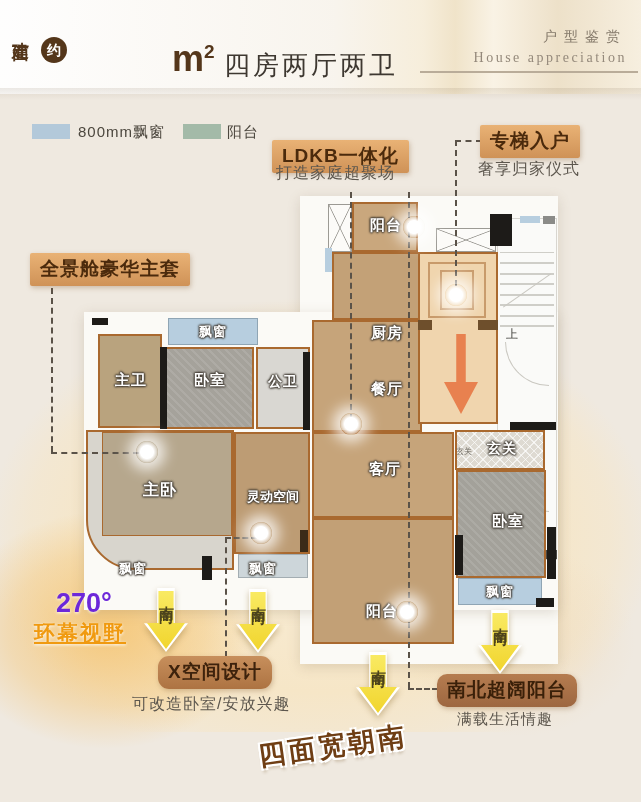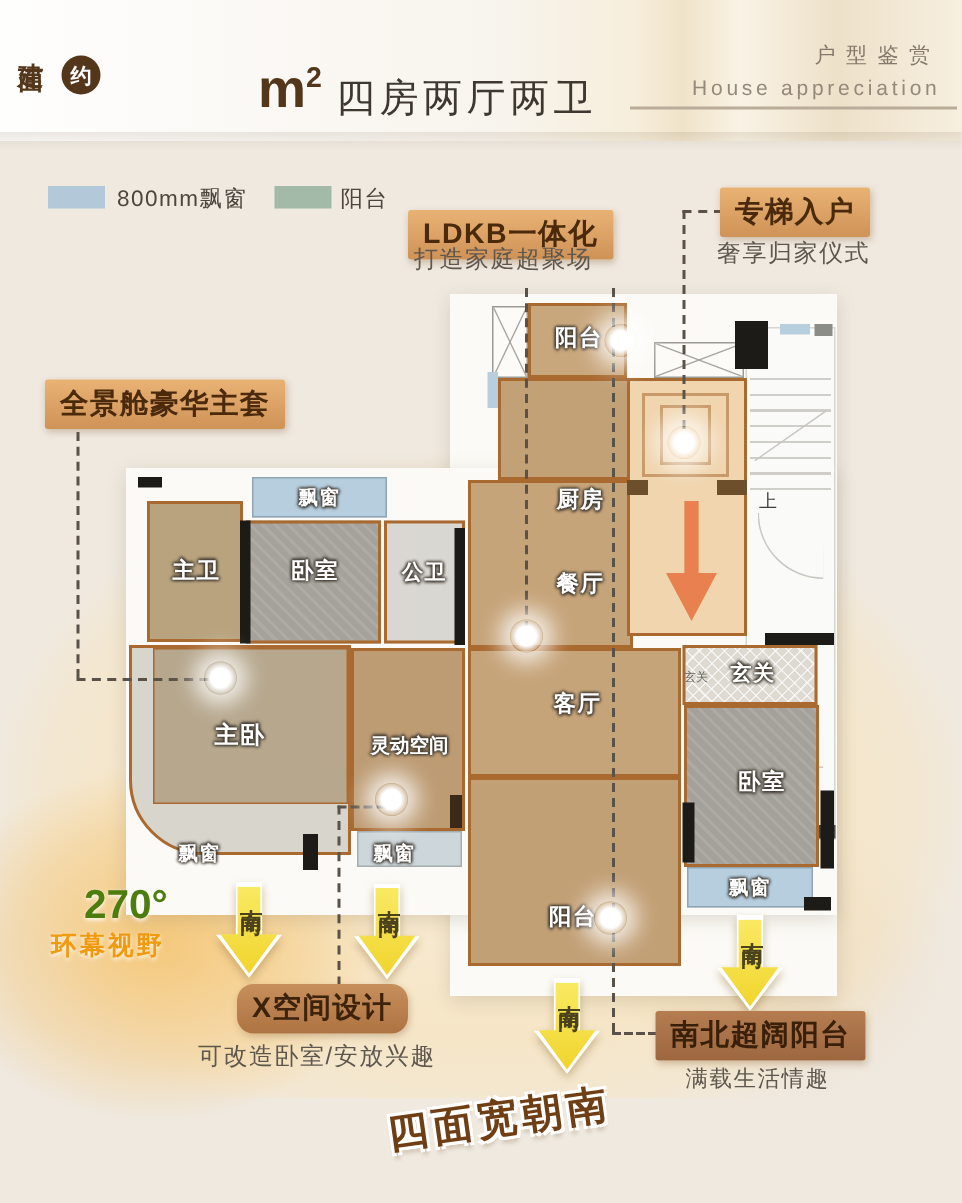--- a/index.html
+++ b/index.html
@@ -12,21 +12,21 @@
     background:linear-gradient(90deg,rgba(255,255,255,.95) 0%,rgba(252,249,243,.7) 52%,rgba(247,238,219,.95) 66%,rgba(240,227,200,.95) 71%,rgba(250,243,229,.95) 77%,rgba(237,224,199,.92) 87%,rgba(247,239,223,.95) 100%);}
   .hdr-shadow{left:0;top:88px;width:641px;height:12px;background:linear-gradient(180deg,rgba(120,100,75,.14),rgba(120,100,75,0));}
   .t-brown{color:#54361a;}
   .jm{left:10px;top:28px;width:22px;height:48px;writing-mode:vertical-rl;font-size:17px;font-weight:700;letter-spacing:4px;}
   .approx{left:41px;top:37px;width:26px;height:26px;border-radius:50%;background:#54361a;color:#fff;font-size:14px;font-weight:700;line-height:26px;text-align:center;}
   .bignum{left:68px;top:6px;font-size:70px;font-weight:800;letter-spacing:-3px;line-height:1;}
   .unit{left:172px;top:38px;font-size:36px;font-weight:800;}
   .unit sup{font-size:19px;}
   .layouttxt{left:224px;top:48px;font-size:26px;color:#3e3831;letter-spacing:3px;font-weight:500;}
   .sec-cn{right:14px;top:28px;font-size:14px;letter-spacing:7px;color:#84796a;}
-  .sec-en{right:14px;top:50px;font-size:14px;letter-spacing:2.5px;color:#94897b;}
+  .sec-en{right:14px;top:50px;font-size:14px;letter-spacing:2.5px;color:#94897b;font-family:Liberation Serif, serif;}
   .sec-line{left:420px;top:71px;width:218px;height:2px;background:#b9ac99;}
   
   .ellipse{left:-12px;top:298px;width:664px;height:434px;
     background:radial-gradient(ellipse at 50% 55%,#f9eed9 0%,#f6e6c7 46%,rgba(246,230,199,.55) 62%,rgba(246,230,199,0) 71%);}
   .glow-orange{left:-20px;top:510px;width:280px;height:240px;
     background:radial-gradient(ellipse at 45% 50%,rgba(245,193,105,.8) 0%,rgba(245,196,112,.4) 45%,rgba(245,196,112,0) 70%);}
   .glow-warm{left:400px;top:540px;width:240px;height:200px;
     background:radial-gradient(ellipse,rgba(240,216,178,.55),rgba(240,216,178,0) 68%);}
   
   .planbg{background:#fbfaf6;box-shadow:0 3px 12px rgba(120,100,70,.20);}
@@ -46,22 +46,22 @@
     background:radial-gradient(circle,#ffffff 0 42%,rgba(255,255,255,.45) 66%,rgba(255,255,255,0) 72%);
     box-shadow:0 0 14px 7px rgba(255,255,255,.8);}
   
   .steps{background-image:repeating-linear-gradient(180deg,#cfcec8 0 1.5px,rgba(0,0,0,0) 1.5px 10.5px);}
   .arc{border:1.2px solid #c9c7c0;border-top:none;border-right:none;border-radius:0 0 0 100%;}
   
   .tagbox{padding:3px 10px 4px;background:linear-gradient(180deg,#e9b275,#cf9257);color:#4b2a0c;font-weight:700;font-size:19px;letter-spacing:1px;border-radius:2px;box-shadow:1px 2px 5px rgba(140,100,60,.35);white-space:nowrap;z-index:10;}
   .tag-mid{background:linear-gradient(180deg,#c78f5c,#ad7342);color:#3d220c;}
   .tag-deep{background:linear-gradient(180deg,#b57c50,#9d6740);color:#3a2009;}
   .subtxt{color:#5d574e;font-size:16px;letter-spacing:1px;white-space:nowrap;z-index:10;}
-  .deg1{font-size:27px;font-weight:800;color:#4d7c0f;text-shadow:0 1px 3px rgba(255,255,255,.9);z-index:10;}
-  .deg2{font-size:17px;font-weight:800;color:#f09a10;letter-spacing:2px;text-shadow:0 1px 3px rgba(255,255,255,.9);z-index:10;}
+  .deg1{font-size:27px;font-weight:800;color:#6d28d9;text-shadow:0 1px 3px rgba(255,255,255,.9);z-index:10;}
+  .deg2{font-size:21px;font-weight:800;color:#f09a10;letter-spacing:2px;text-shadow:0 1px 3px rgba(255,255,255,.9);z-index:10;text-decoration:underline;}
   .banner{font-size:27px;font-weight:800;color:#6f3e14;letter-spacing:3px;transform:rotate(-8deg);white-space:nowrap;z-index:10;
     text-shadow:-2px -2px 0 #fff,2px -2px 0 #fff,-2px 2px 0 #fff,2px 2px 0 #fff,0 4px 3px rgba(120,85,40,.3);}
   
   .sarrow{width:44px;height:64px;z-index:9;filter:drop-shadow(0 3px 3px rgba(150,120,60,.45));}
   .sarrow .w{position:absolute;inset:0;background:#fff;clip-path:polygon(30% 0,70% 0,70% 55%,100% 55%,50% 100%,0 55%,30% 55%);}
   .sarrow .y{position:absolute;inset:3px;background:linear-gradient(180deg,#f9ea63,#f1d52e);clip-path:polygon(30% 0,70% 0,70% 55%,100% 55%,50% 100%,0 55%,30% 55%);}
   .sarrow .t{position:absolute;left:50%;top:6px;transform:translateX(-50%);writing-mode:vertical-rl;font-weight:700;font-size:15px;color:#4c431c;letter-spacing:3px;}
   .oarrow{width:34px;height:80px;background:#e8814f;z-index:7;
     clip-path:polygon(36% 0,64% 0,64% 60%,100% 60%,50% 100%,0 60%,36% 60%);
     filter:drop-shadow(0 0 2px rgba(255,255,255,.9));}
@@ -190,21 +190,21 @@
   <div class="abs tagbox" style="left:480px;top:125px;">专梯入户</div>
   <div class="abs subtxt" style="left:478px;top:159px;">奢享归家仪式</div>
   <div class="abs tagbox" style="left:30px;top:253px;">全景舱豪华主套</div>
 
   <div class="abs deg1" style="left:56px;top:588px;">270°</div>
   <div class="abs deg2" style="left:34px;top:619px;">环幕视野</div>
 
   <div class="abs tagbox tag-mid" style="left:158px;top:656px;border-radius:11px;">X空间设计</div>
   <div class="abs subtxt" style="left:132px;top:694px;">可改造卧室/安放兴趣</div>
 
-  <div class="abs tagbox tag-deep" style="left:437px;top:674px;">南北超阔阳台</div>
+  <div class="abs tagbox tag-deep" style="left:437px;top:674px;border-radius:10px;">南北超阔阳台</div>
   <div class="abs subtxt" style="left:457px;top:710px;font-size:15px;">满载生活情趣</div>
 
   <div class="abs banner" style="left:258px;top:728px;">四面宽朝南</div>
 
   <div class="abs sarrow" style="left:144px;top:588px;">
     <div class="w"></div>
       <div class="y"></div>
     <div class="t">南向</div>
   </div>
   <div class="abs sarrow" style="left:236px;top:589px;">

